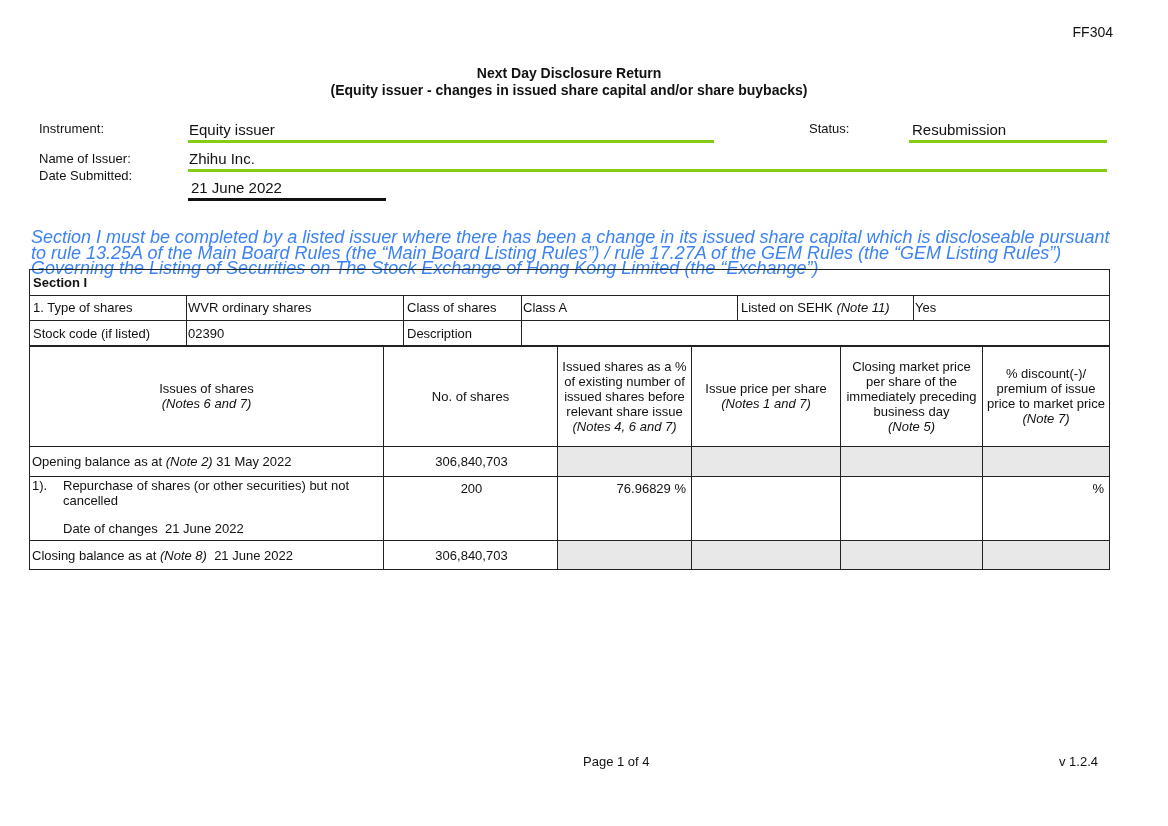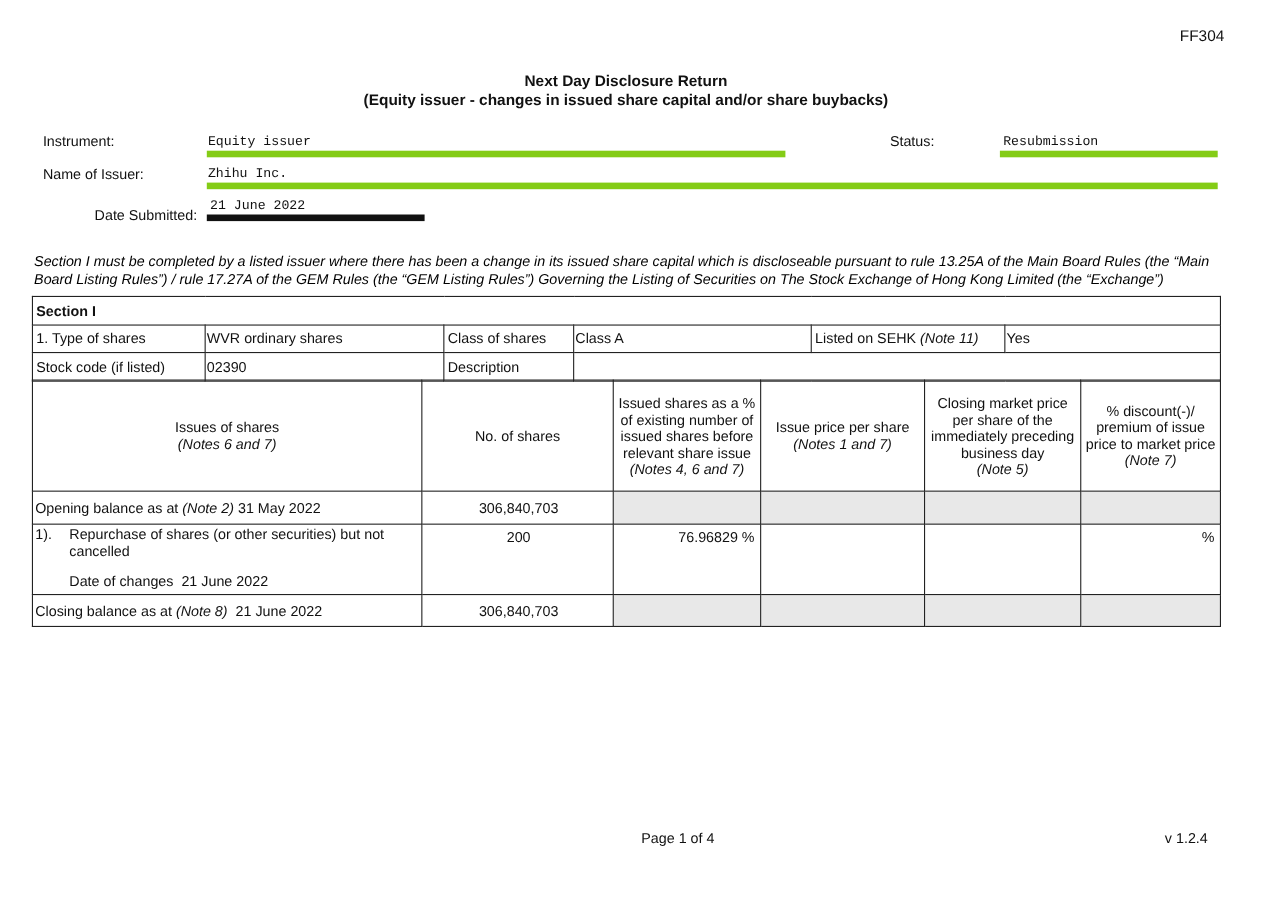--- a/index.html
+++ b/index.html
@@ -4,22 +4,22 @@
 <style>
   * { box-sizing: border-box; margin: 0; padding: 0; }
   html, body { width: 1168px; height: 826px; background: #ffffff; overflow: hidden; }
   body { position: relative; font-family: "Liberation Sans", sans-serif; color: #111; font-size: 13px; }
   .abs { position: absolute; }
   .form-code { right: 55px; top: 24px; font-size: 14px; }
   .title { left: 0; width: 1138px; text-align: center; font-weight: bold; font-size: 14px; line-height: 17px; }
   .title1 { top: 65px; }
   .title2 { top: 82px; }
   .lbl { font-size: 13px; }
-  .fld { font-size: 12px; border-bottom: 6px solid #84cc16; padding-left: 1px; height: 23px; line-height: 19px; font-family: Liberation Mono, monospace; }
-  .instruction { left: 31px; top: 230px; width: 1082px; font-style: italic; font-size: 13px; line-height: 15.5px; color: #000000; }
+  .fld { font-size: 15px; border-bottom: 3px solid #84cc16; padding-left: 1px; height: 23px; line-height: 19px; }
+  .instruction { left: 31px; top: 230px; width: 1082px; font-style: italic; font-size: 18px; line-height: 15.5px; color: #3b82f6; }
 
   .tbl { position: absolute; border-collapse: collapse; table-layout: fixed; font-size: 13px; }
   .tbl td { border: 1px solid #222; padding: 0 3px; vertical-align: middle; overflow: hidden; }
   .t-top { left: 29px; top: 269px; width: 1080px; }
   .t-top td { height: 25.5px; }
   .t-main { left: 29px; top: 345px; width: 1080px; border-left: 1px solid #222; }
   .t-main td.hdr { text-align: center; height: 101px; line-height: 15px; padding: 12px 2px; }
   .t-main td.num { text-align: center; padding-right: 1px; }
   .grey { background: #e8e8e8; }
   .it { font-style: italic; text-align: center; }
@@ -45,21 +45,21 @@
 
 <div class="abs lbl" style="left:39px; top:121px;">Instrument:</div>
 <div class="abs fld" style="left:188px; top:120px; width:526px;">Equity issuer</div>
 
 <div class="abs lbl" style="left:809px; top:121px;">Status:</div>
 <div class="abs fld" style="left:909px; top:120px; width:198px; padding-left:3px;">Resubmission</div>
 
 <div class="abs lbl" style="left:39px; top:151px;">Name of Issuer:</div>
 <div class="abs fld" style="left:188px; top:149px; width:919px;">Zhihu Inc.</div>
 
-<div class="abs lbl" style="left:39px; top:188px;margin-left:47px;">Date Submitted:</div>
+<div class="abs lbl" style="left:39px; top:168px;">Date Submitted:</div>
 <div class="abs fld" style="left:188px; top:178px; width:198px; padding-left:3px; border-bottom-color:#111;">21 June 2022</div>
 
 <div class="abs instruction">Section I must be completed by a listed issuer where there has been a change in its issued share capital which is discloseable pursuant to rule 13.25A of the Main Board Rules (the “Main Board Listing Rules”) / rule 17.27A of the GEM Rules (the “GEM Listing Rules”) Governing the Listing of Securities on The Stock Exchange of Hong Kong Limited (the “Exchange”)</div>
 
 <table class="tbl t-top">
   <colgroup>
     <col style="width:157px">
       <col style="width:217px">
       <col style="width:118px">
       <col style="width:216px">

